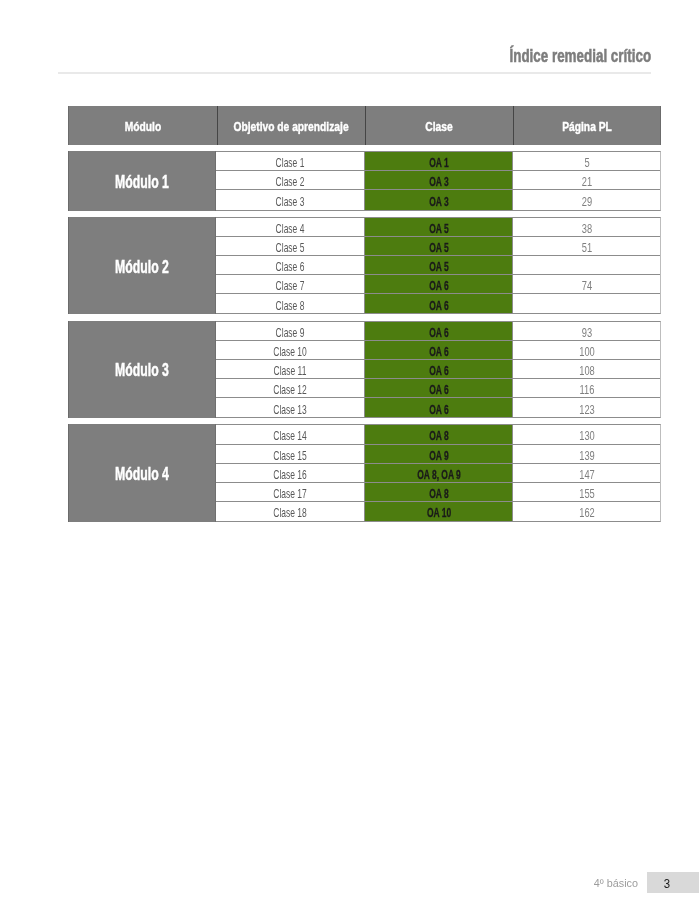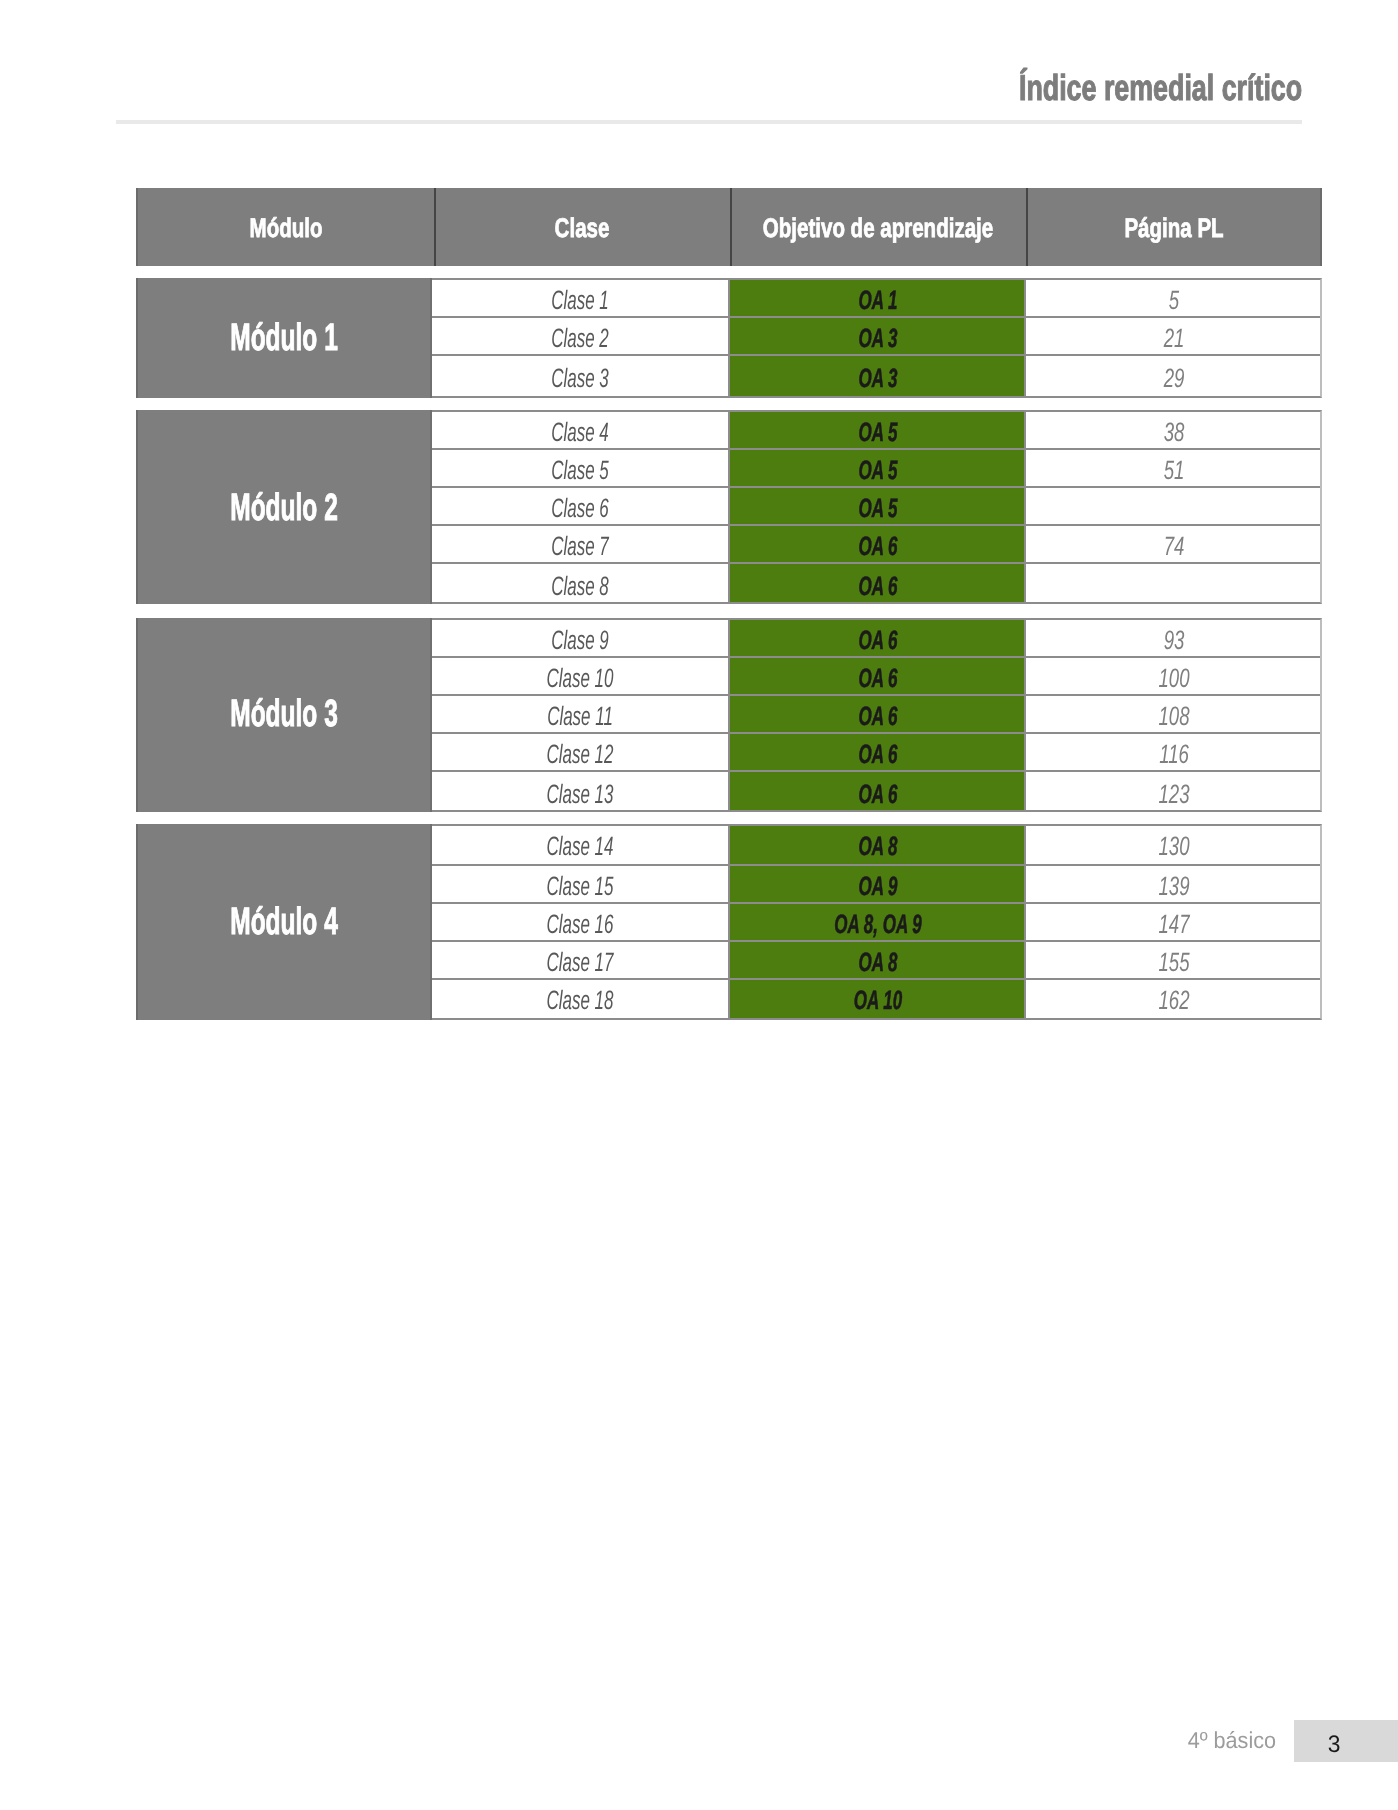--- a/index.html
+++ b/index.html
@@ -1,18 +1,18 @@
 <!DOCTYPE html>
 <html><head>
 <meta charset="utf-8">
 <style>
   html,body{margin:0;padding:0;}
   body{width:699px;height:905px;background:#ffffff;font-family:"Liberation Sans",sans-serif;overflow:hidden;
        -webkit-font-smoothing:antialiased;}
-  .page{position:relative;width:699px;height:762px;}
+  .page{position:relative;width:699px;height:762px;margin-top:12px;}
 
   
   .cond{display:inline-block;white-space:nowrap;transform-origin:center center;}
 
   .title-wrap{position:absolute;left:58px;top:31px;width:593px;height:20px;text-align:right;}
   .title{font-weight:bold;font-size:18px;color:#7d7d7d;-webkit-text-stroke:0.55px #7d7d7d;transform:scaleX(0.745) translateZ(0);transform-origin:right center;position:relative;top:2.8px;}
 
   .rule{position:absolute;left:58px;top:60.3px;width:593px;height:1.3px;background:#e9e9e9;}
 
   .table{position:absolute;left:68px;top:94px;width:593px;}
@@ -21,21 +21,21 @@
   .hdrcell{flex:0 0 148px;position:relative;box-sizing:border-box;}
   .hdrdiv{position:absolute;top:0;width:1px;height:39px;background:#454545;}
   .hdrcell:last-child{flex:1 1 auto;}
   .hdrcell .cond{position:absolute;left:50%;top:50%;margin-top:0px;color:#ffffff;font-weight:bold;font-size:13.5px;-webkit-text-stroke:0.4px #ffffff;transform:translate(-50%,-50%) scaleX(0.76) translateZ(0);}
 
   .mod{display:flex;margin-top:6.3px;}
   .modname{flex:0 0 148px;background:#7e7e7e;position:relative;box-sizing:border-box;border-left:1px solid #6b6b6b;border-right:1px solid #6f6f6f;text-align:right;}
   .modname .cond{position:absolute;left:50%;top:50%;margin-top:1px;color:#ffffff;font-weight:bold;font-size:19px;-webkit-text-stroke:0.5px #ffffff;transform:translate(-50%,-50%) scaleX(0.645) translateZ(0);}
 
   .rows{flex:1 1 auto;border:1px solid #8c8c8c;border-left:none;border-right-color:#bdbdbd;box-sizing:border-box;overflow:hidden;}
-  .row{display:flex;height:19.1px;border-bottom:1px solid #8c8c8c;box-sizing:border-box;font-style:italic;}
+  .row{display:flex;height:19.1px;border-bottom:1px solid #8c8c8c;box-sizing:border-box;}
   .mod{position:relative;}
   .row:last-child{border-bottom:none;}
   .c{position:relative;box-sizing:border-box;border-right:1px solid #8c8c8c;}
   .c .cond{position:absolute;left:50%;top:50%;margin-top:1px;font-size:13.3px;transform:translate(-50%,-50%) scaleX(0.638) translateZ(0);}
   .c1{flex:0 0 149.2px;background:#ffffff;}
   .c1 .cond{color:#585858;}
   .c2{flex:0 0 148.1px;background:#4d7c0f;}
   .c2 .cond{color:#1a1a1a;font-weight:bold;-webkit-text-stroke:0.3px #1a1a1a;}
   .c3{flex:1 1 auto;background:#ffffff;border-right:none;}
   .c3 .cond{color:#7f7f7f;transform:translate(-50%,-50%) scaleX(0.70) translateZ(0);}
@@ -57,24 +57,24 @@
   </div>
 
   <div class="rule"></div>
 
   <div class="table" id="table">
       <div class="hdr">
         <div class="hdrcell">
           <span class="cond">Módulo</span>
         </div>
         <div class="hdrcell">
+          <span class="cond">Objetivo de aprendizaje</span>
+        </div>
+        <div class="hdrcell">
           <span class="cond">Clase</span>
-        </div>
-        <div class="hdrcell">
-          <span class="cond">Objetivo de aprendizaje</span>
         </div>
         <div class="hdrcell">
           <span class="cond">Página PL</span>
         </div>
         <div class="hdrdiv" style="left: 148px;"></div>
         <div class="hdrdiv" style="left: 296px;"></div>
         <div class="hdrdiv" style="left: 444px;"></div>
       </div>
       <div class="mod">
         <div class="modname">

